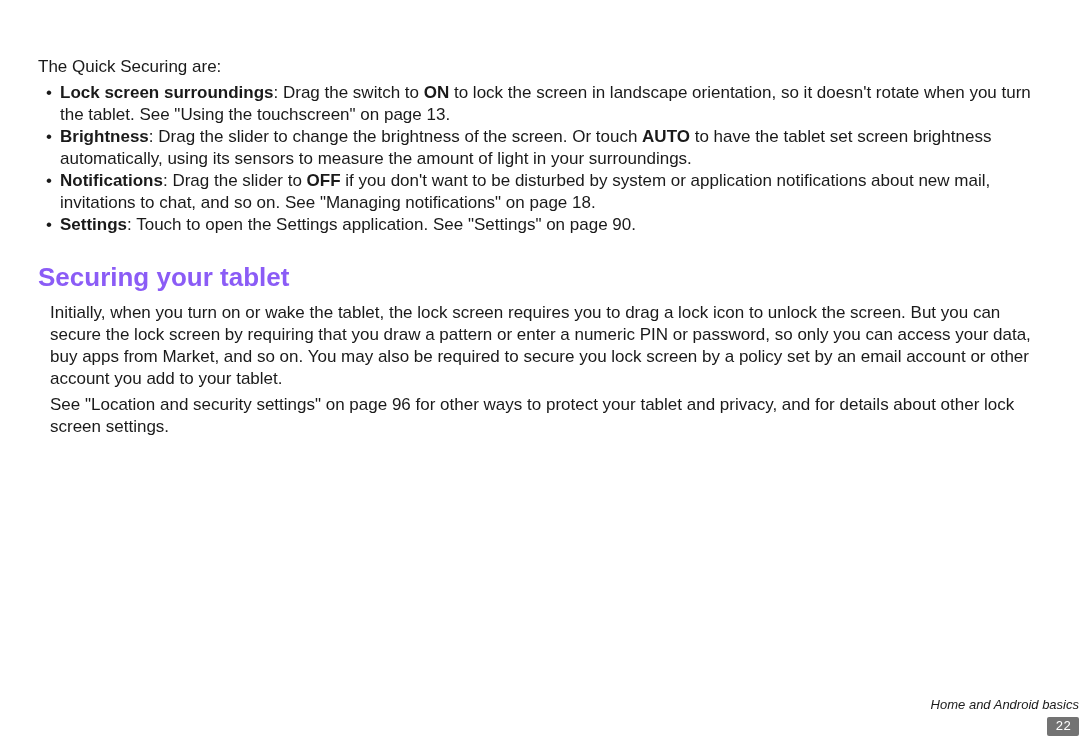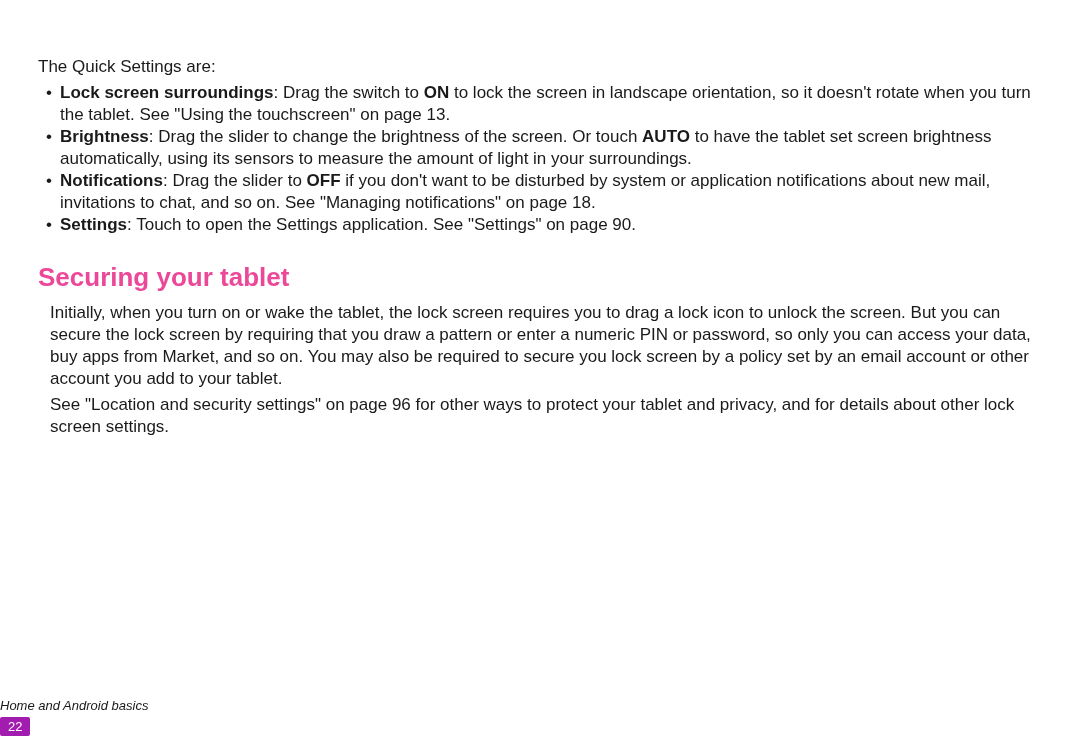--- a/index.html
+++ b/index.html
@@ -39,60 +39,61 @@
   ul.qs > li::before {
     content: "•";
     position: absolute;
     left: -14px;
     top: 0;
     font-size: 17px;
     line-height: 22px;
   }
   .bold { font-weight: 700; }
   h2.section {
-    color: #ec4899;
+    color: #8b5cf6;
     font-weight: 700;
     font-size: 26px;
     line-height: 30px;
     margin: 26px 0 10px 0;
   }
   p.body {
     font-size: 17px;
     line-height: 22px;
     margin: 0 0 4px 12px;
   }
   .footer {
     position: absolute;
     left: 0;
-    right: 8px;
+    right: 1px;
     bottom: 20px;
-    text-align: left;
+    text-align: right;
   }
   .footer-title {
     font-style: italic;
     font-size: 13px;
     color: #1a1a1a;
     margin-bottom: 4px;
   }
   .page-badge {
     display: inline-block;
-    background: #a21caf;
+    background: #737373;
     color: #ffffff;
     font-size: 13px;
     line-height: 13px;
     padding: 3px 8px;
     border-radius: 2px;
+    font-family: Liberation Mono, monospace;
   }
 </style>
 </head>
 <body>
 
 <div class="page">
 
-  <p class="intro">The Quick Settings are:</p>
+  <p class="intro">The Quick Securing are:</p>
 
   <ul class="qs">
     <li>
       <span class="bold">Lock screen surroundings</span><span>: Drag the switch to </span><span class="bold">ON</span><span> to lock the screen in landscape orientation, so it doesn't rotate when you turn the tablet. See "Using the touchscreen" on page 13.</span>
     </li>
     <li>
       <span class="bold">Brightness</span><span>: Drag the slider to change the brightness of the screen. Or touch </span><span class="bold">AUTO</span><span> to have the tablet set screen brightness automatically, using its sensors to measure the amount of light in your surroundings.</span>
     </li>
     <li>
       <span class="bold">Notifications</span><span>: Drag the slider to </span><span class="bold">OFF</span><span> if you don't want to be disturbed by system or application notifications about new mail, invitations to chat, and so on. See "Managing notifications" on page 18.</span>

